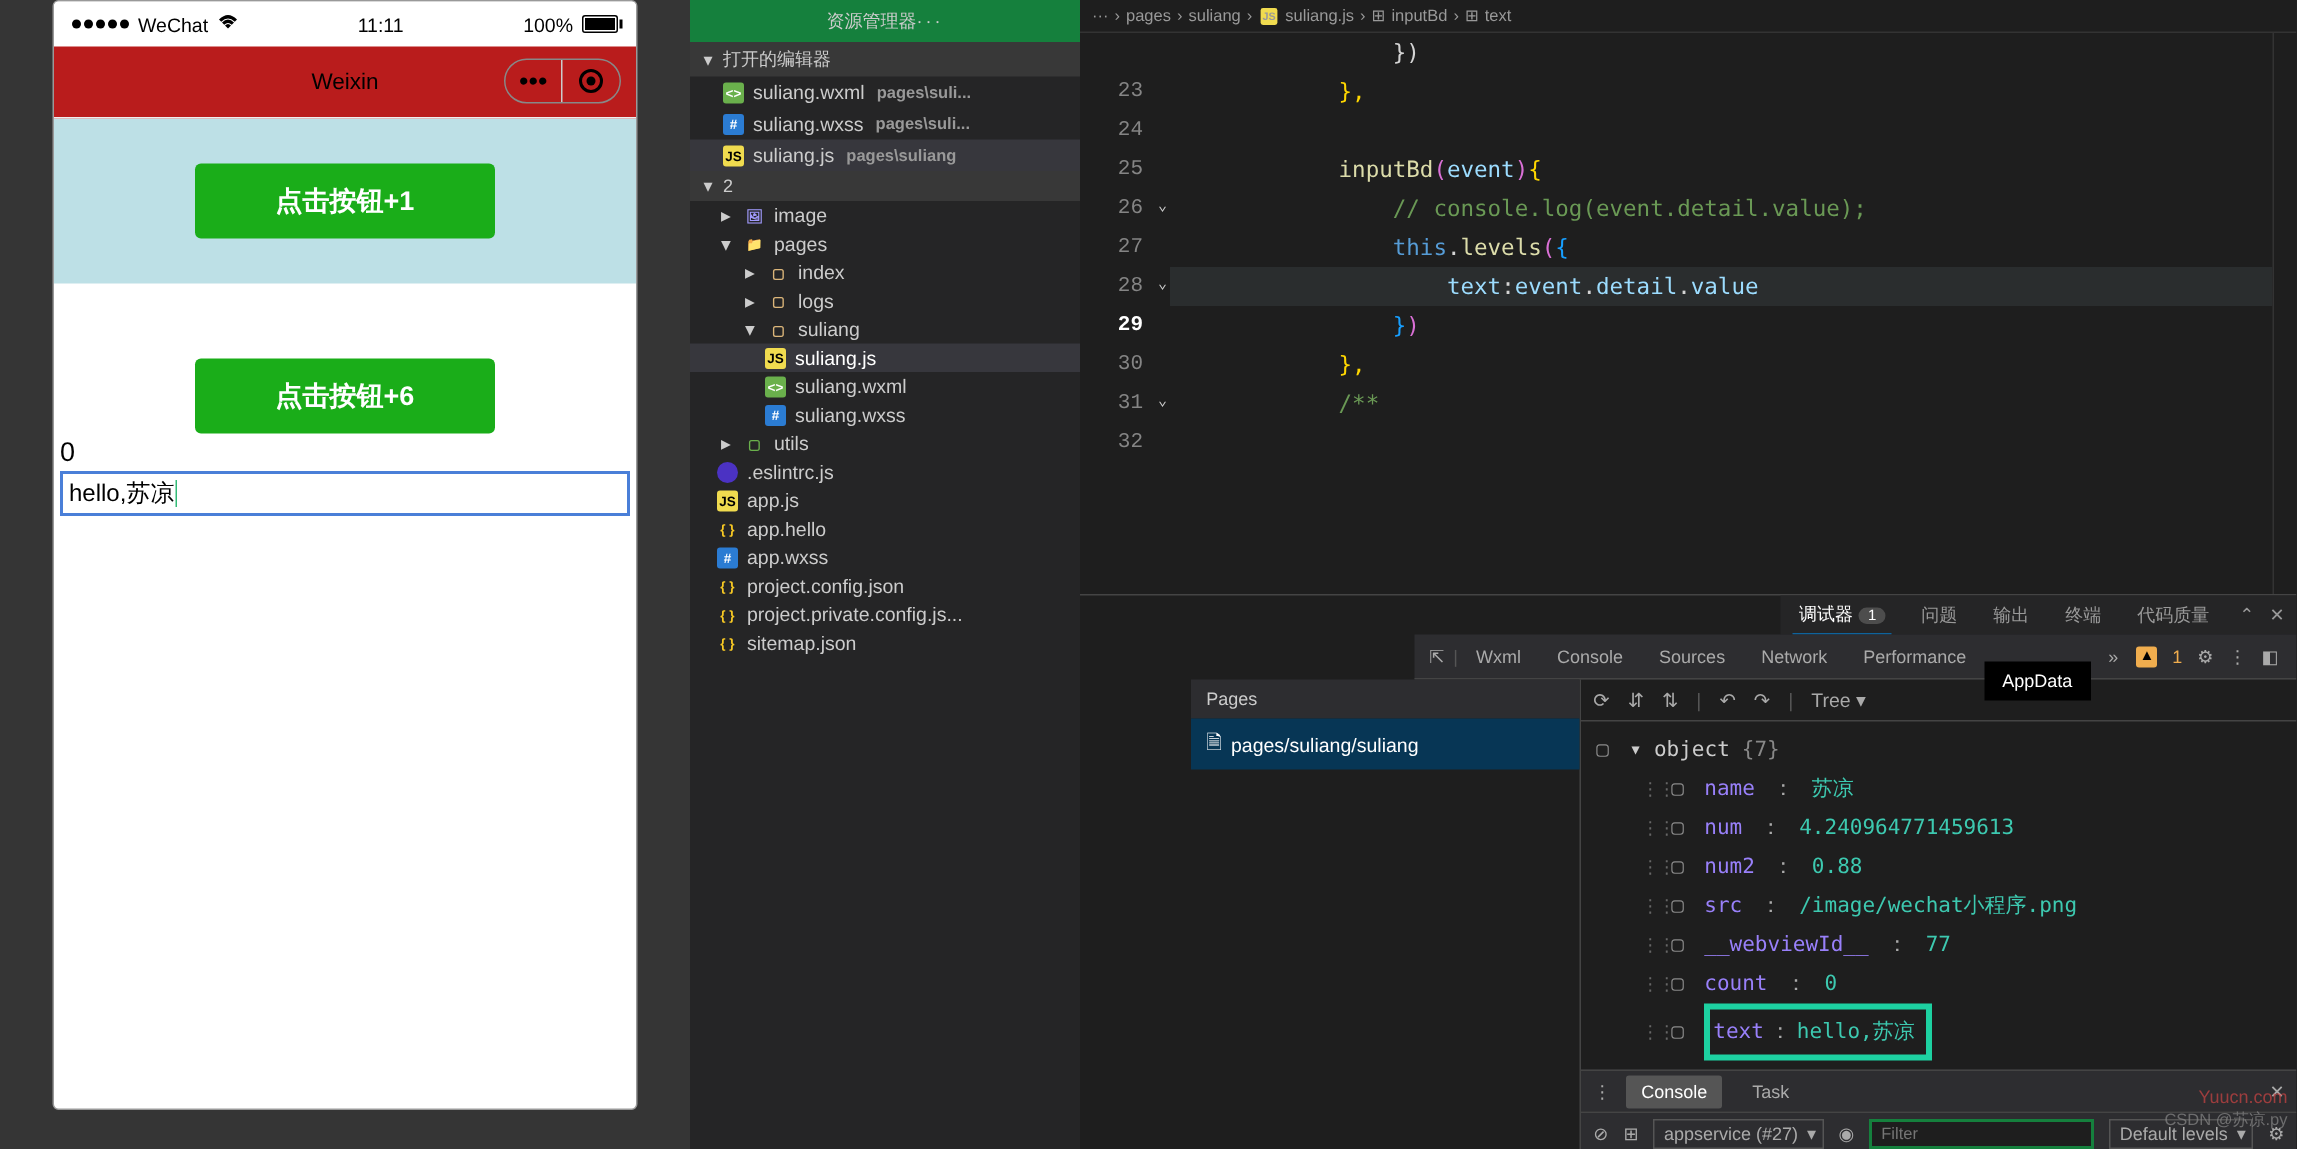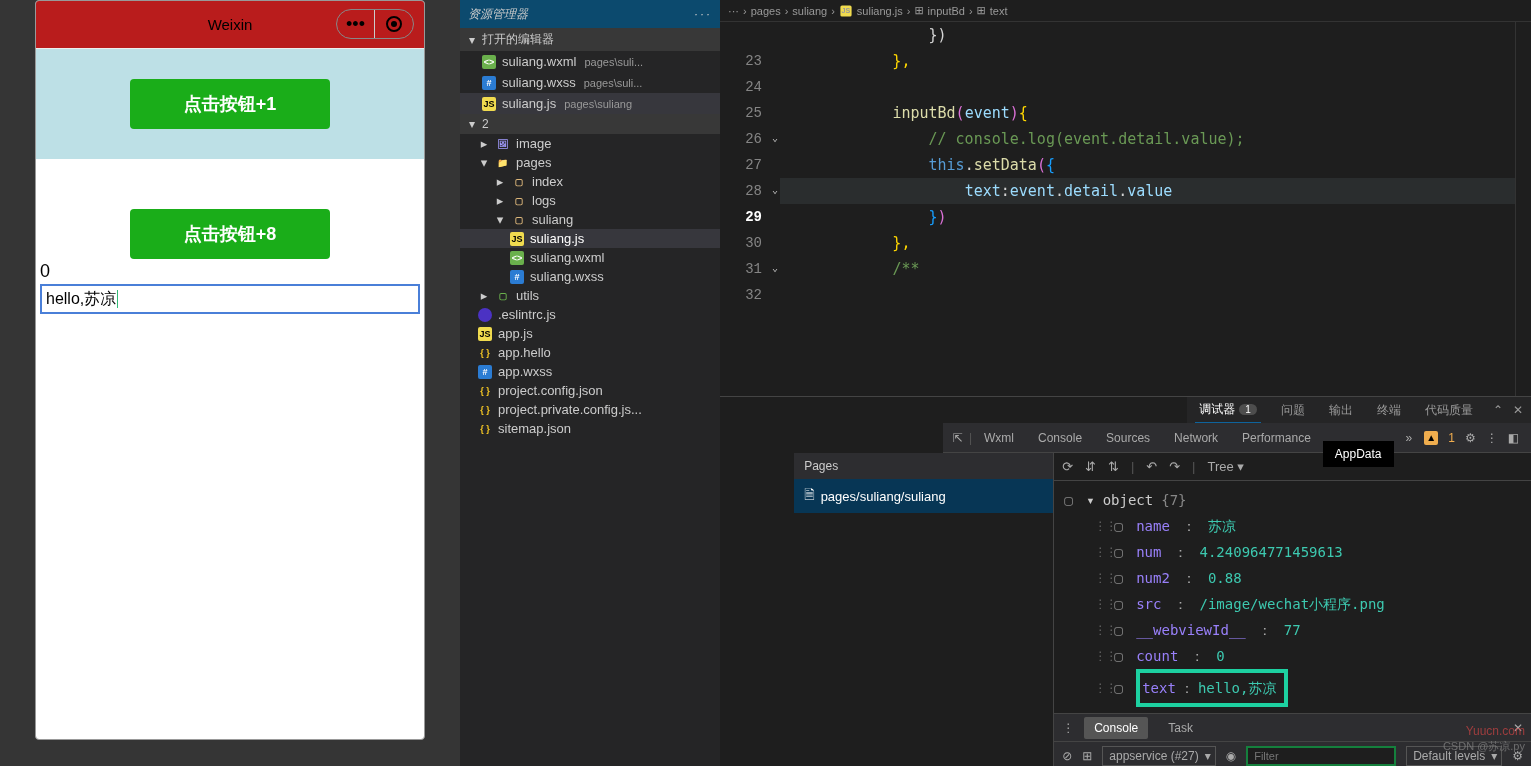--- a/index.html
+++ b/index.html
@@ -26,27 +26,27 @@
 .phone-body { }
 .blue-block { background: #bde0e6; padding: 30px 0 30px 0; }
 .green-btn { margin: 0 auto; width: 200px; height: 50px; background: #1aad19; color:#fff; font-size:18px; font-weight:bold; display:flex; align-items:center; justify-content:center; border-radius:4px; cursor:pointer;}
 .green-btn.second { margin-top: 30px; }
 .zero-text { color:#000; font-size:18px; padding: 2px 4px 0 4px; }
 .input-box { margin: 2px 4px 0 4px; border: 2px solid #4a7fd8; height: 30px; display:flex; align-items:center; padding: 0 4px; color:#000; font-size:16px; }
 .cursor { width:1px; height:18px; background:#3b7; display:inline-block; margin-left:1px; }
 
 
 .explorer { width: 260px; background: #252526; display:flex; flex-direction:column; }
-.explorer-header { height: 28px; background: #0c4a6e; display:flex; align-items:center; justify-content:space-between; padding: 0 8px; color:#ccc; font-size:12px;font-style:italic;}
+.explorer-header { height: 28px; background: #15803d; display:flex; align-items:center; justify-content:center; padding: 0 8px; color:#ccc; font-size:12px;}
 .explorer-more { letter-spacing:2px; }
 .section-header { background:#383838; color:#ccc; padding: 3px 6px; font-size:12px; display:flex; align-items:center; gap:4px;}
 .chev { width:12px; text-align:center; color:#ccc; }
 .file-item { display:flex; align-items:center; padding: 3px 0 3px 22px; color:#ccc; gap:6px; cursor:pointer; font-size:13px;}
 .file-item.selected { background:#37373d; }
-.file-item .path { color:#999; font-size:11px; margin-left:2px;}
+.file-item .path { color:#999; font-size:11px; margin-left:2px;font-weight:bold;}
 .tree-item { display:flex; align-items:center; padding: 2px 0; color:#ccc; gap:6px; cursor:pointer; font-size:13px;}
 .tree-item.l1 { padding-left: 18px; }
 .tree-item.l2 { padding-left: 34px; }
 .tree-item.l3 { padding-left: 50px; }
 .tree-item.active { background:#37373d; color:#fff;}
 .f-icon { width:14px; height:14px; display:inline-flex; align-items:center; justify-content:center; font-size:9px; font-weight:bold; border-radius:2px;}
 .f-wxml { background:#6ab04c; color:#fff; }
 .f-wxss { background:#2b7cd3; color:#fff; }
 .f-js { background:#f0db4f; color:#000; }
 .f-json { background:transparent; color:#f9ca24; }
@@ -117,35 +117,59 @@
 
 .minimap { width:16px; background:#1e1e1e; border-left:1px solid #333;}
 </style>
 </head>
 <body>
 
 <div class="main-layout">
 
   <div class="simulator-wrap">
     <div class="phone">
+      <div class="status-bar">
+        <div class="status-left">
+          <span class="dots">
+              <span class="dot"></span>
+              <span class="dot"></span>
+              <span class="dot"></span>
+              <span class="dot"></span>
+              <span class="dot"></span>
+            </span>
+          <span>WeChat</span>
+          <span>
+            <svg width="14" height="12" viewBox="0 0 14 12">
+                <path fill="#000" d="M7 10 L5 8 Q7 6 9 8 Z M3 6 Q7 2 11 6 L9.5 7.5 Q7 5 4.5 7.5 Z M1 4 Q7 -2 13 4 L11.5 5.5 Q7 1 2.5 5.5 Z"></path>
+              </svg>
+          </span>
+        </div>
+        <span>11:11</span>
+        <div style="display:flex;align-items:center;gap:2px;">
+          <span>100%</span>
+          <span class="battery">
+              <span class="battery-fill"></span>
+            </span>
+        </div>
+      </div>
       <div class="title-bar">
         <span class="title-text">Weixin</span>
         <div class="capsule">
           <div>•••</div>
           <div>
               <span class="target-ring"></span>
             </div>
         </div>
       </div>
       <div class="phone-body">
         <div class="blue-block">
           <div class="green-btn">点击按钮+1</div>
         </div>
         <div style="height:20px;"></div>
-        <div class="green-btn second">点击按钮+8</div>
+        <div class="green-btn second">点击按钮+6</div>
         <div class="zero-text">0</div>
         <div class="input-box">
           <span>hello,苏凉</span>
             <span class="cursor"></span>
         </div>
       </div>
     </div>
   </div>
 
   <div class="explorer">
@@ -281,21 +305,21 @@
         <span class="fold" style="top:104px;">⌄</span>
         <span class="fold" style="top:156px;">⌄</span>
         <span class="fold" style="top:234px;">⌄</span>
       </div>
       <div class="code-lines">
         <div class="code-line"><span class="tk-punc">                })</span></div>
         <div class="code-line"><span class="tk-brace-y">            },</span></div>
         <div class="code-line"></div>
         <div class="code-line"><span>            </span><span class="tk-fn">inputBd</span><span class="tk-brace-p">(</span><span class="tk-var">event</span><span class="tk-brace-p">)</span><span class="tk-brace-y">{</span></div>
         <div class="code-line"><span>                </span><span class="tk-cmt">// console.log(event.detail.value);</span></div>
-        <div class="code-line"><span>                </span><span class="tk-this">this</span><span class="tk-punc">.</span><span class="tk-fn">setData</span><span class="tk-brace-p">(</span><span class="tk-brace-b">{</span></div>
+        <div class="code-line"><span>                </span><span class="tk-this">this</span><span class="tk-punc">.</span><span class="tk-fn">levels</span><span class="tk-brace-p">(</span><span class="tk-brace-b">{</span></div>
         <div class="code-line hl"><span>                    </span><span class="tk-prop">text</span><span class="tk-punc">:</span><span class="tk-var">event</span><span class="tk-punc">.</span><span class="tk-var">detail</span><span class="tk-punc">.</span><span class="tk-var">value</span></div>
         <div class="code-line"><span>                </span><span class="tk-brace-b">}</span><span class="tk-brace-p">)</span></div>
         <div class="code-line"><span class="tk-brace-y">            },</span></div>
         <div class="code-line"><span>            </span><span class="tk-cmt">/**</span></div>
       </div>
       <div class="minimap"></div>
     </div>
 
     <div class="bottom-panel">
       <div class="bottom-tabs">

